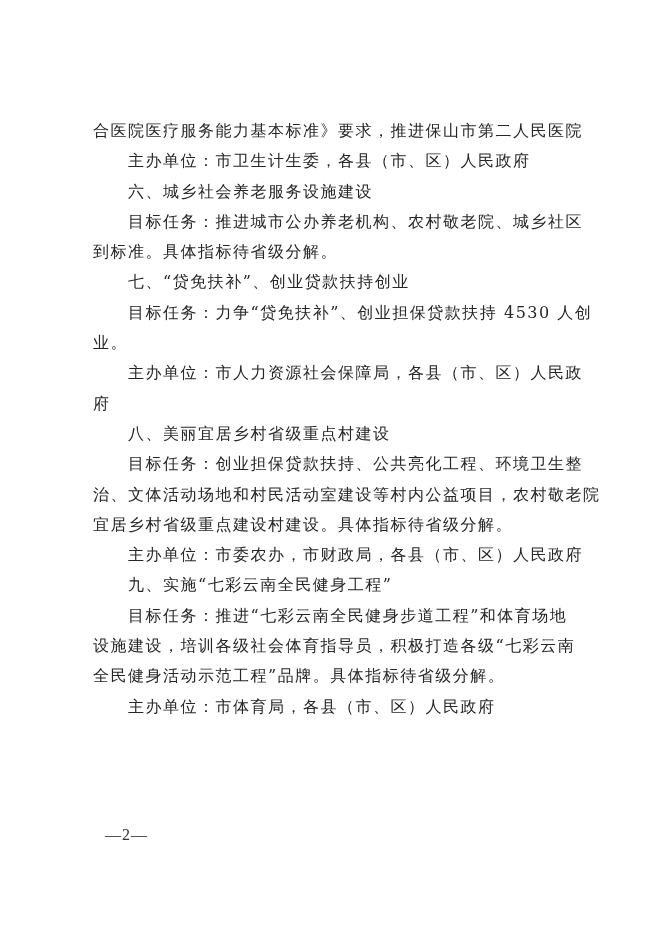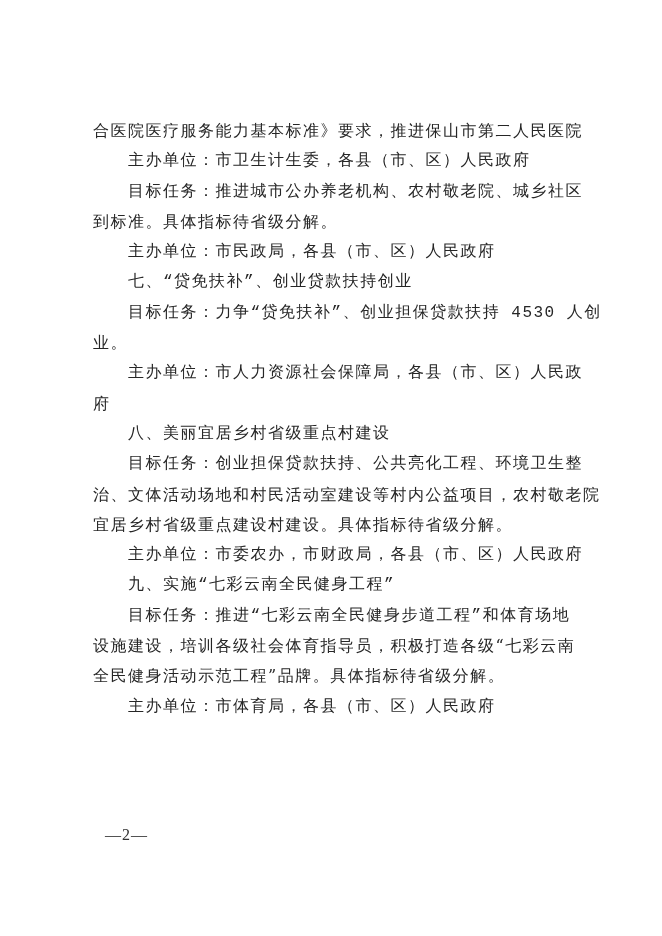--- a/index.html
+++ b/index.html
@@ -5,37 +5,37 @@
     html, body { margin: 0; padding: 0; background: #ffffff; }
     body { width: 662px; height: 936px; position: relative; overflow: hidden; }
     .page { position: absolute; left: 0; top: 0; width: 662px; height: 936px; background: #ffffff; }
     .text-block { position: absolute; left: 93px; top: 116px; width: 500px; }
     .line {
       height: 30.3px; line-height: 30.3px;
       font-family: "DejaVu Serif", "Liberation Serif", serif;
       font-size: 16px; letter-spacing: 1.5px;
       color: #262626; white-space: nowrap;
     }
-    .indent { padding-left: 35px; font-family: Liberation Mono, monospace; }
+    .indent { padding-left: 35px; }
     .page-number {
       position: absolute; left: 105px; top: 826px;
       font-family: "Liberation Serif", "DejaVu Serif", serif;
       font-size: 16px; color: #333333; letter-spacing: 1px; white-space: nowrap;
     }
   </style>
 </head>
 <body>
 
 <div class="page">
   <div class="text-block">
     <div class="line">合医院医疗服务能力基本标准》要求，推进保山市第二人民医院</div>
     <div class="line indent">主办单位：市卫生计生委，各县（市、区）人民政府</div>
+    <div class="line indent">六、城乡社会养老服务设施建设</div>
     <div class="line indent">目标任务：推进城市公办养老机构、农村敬老院、城乡社区</div>
     <div class="line">到标准。具体指标待省级分解。</div>
-    <div class="line indent">主办单位：市民政局，各县（市、区）人民政府</div>
     <div class="line indent">七、“贷免扶补”、创业贷款扶持创业</div>
     <div class="line indent">目标任务：力争“贷免扶补”、创业担保贷款扶持 4530 人创</div>
     <div class="line">业。</div>
     <div class="line indent">主办单位：市人力资源社会保障局，各县（市、区）人民政</div>
     <div class="line">府</div>
     <div class="line indent">八、美丽宜居乡村省级重点村建设</div>
     <div class="line indent">目标任务：创业担保贷款扶持、公共亮化工程、环境卫生整</div>
     <div class="line">治、文体活动场地和村民活动室建设等村内公益项目，农村敬老院</div>
     <div class="line">宜居乡村省级重点建设村建设。具体指标待省级分解。</div>
     <div class="line indent">主办单位：市委农办，市财政局，各县（市、区）人民政府</div>

